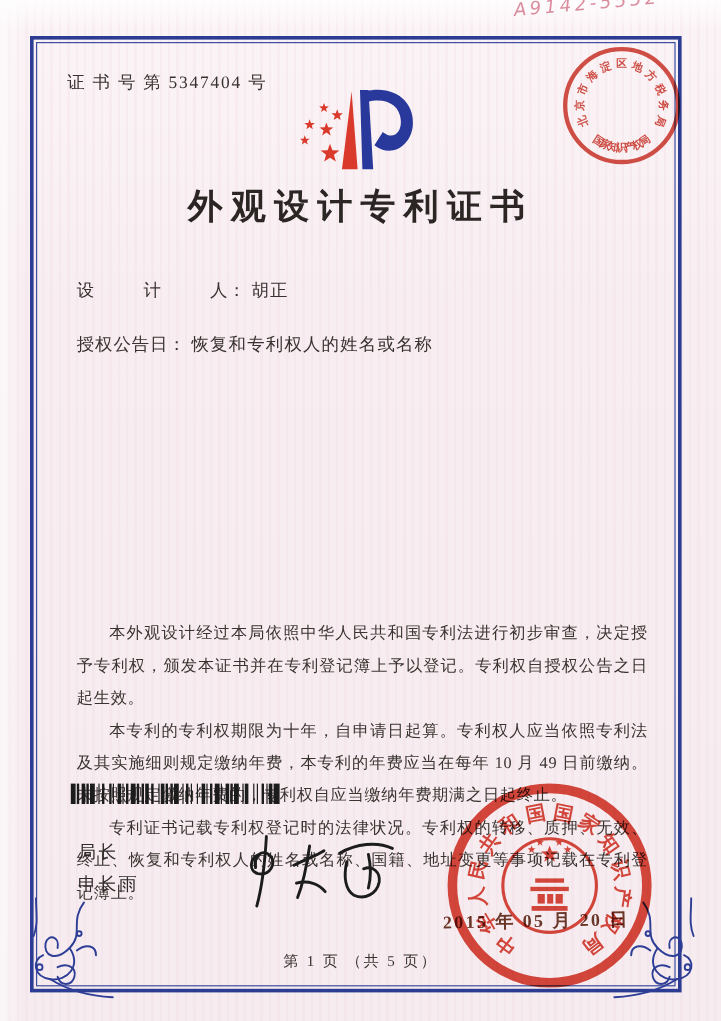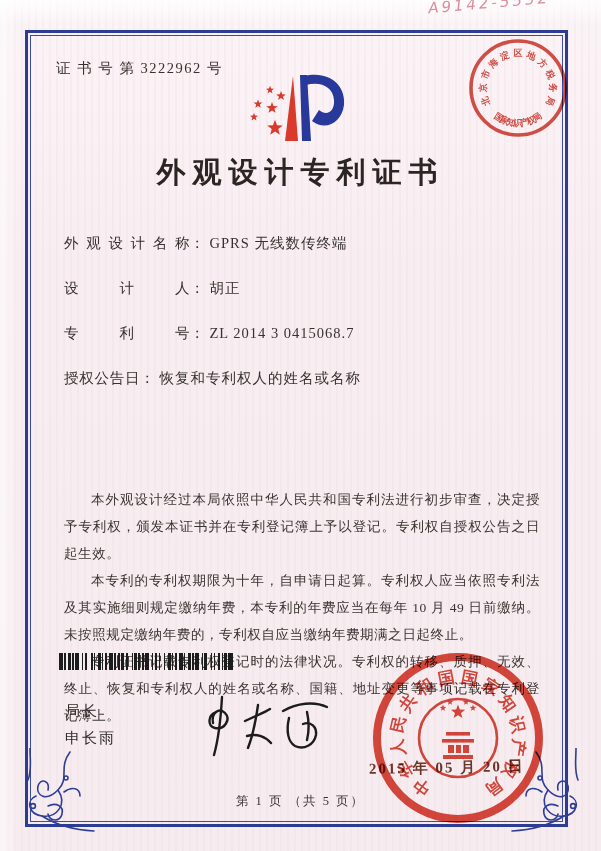--- a/index.html
+++ b/index.html
@@ -41,21 +41,21 @@
     font-size:29px;font-weight:bold;letter-spacing:7px;color:#2b2624;
   }
   .fields{position:absolute;left:64px;top:235px;width:480px;}
   .field{margin:0 0 28.5px 0;font-size:14.5px;line-height:16.5px;color:#37322f;white-space:nowrap;}
   .fl{display:inline-block;text-align:justify;text-align-last:justify;letter-spacing:.5px;}
   .w6{width:126px;}
   .w5{width:76px;}
   .colon{display:inline-block;}
   .fv{margin-left:5px;letter-spacing:1px;}
   .body-text{
-    position:absolute;left:64px;top:486px;width:476px;
+    position:absolute;left:64px;top:514px;width:476px;
     font-size:13.5px;line-height:27px;color:#3a3430;letter-spacing:.6px;
   }
   .body-text p{margin:0;text-indent:2em;text-align:justify;}
   .barcode{
     position:absolute;left:59px;top:653px;width:176px;height:17px;white-space:nowrap;font-size:0;
   }
   .barcode i{display:inline-block;height:100%;background:#1c1c1c;}
   .signer{
     position:absolute;left:65px;top:697px;
     font-family:"Liberation Sans","DejaVu Sans",sans-serif;
@@ -108,42 +108,40 @@
     <path d="M24 68 C 40 78, 56 82, 76 83"></path>
     <path d="M30 58 C 38 54, 46 58, 44 66 C 42 74, 32 74, 30 66"></path>
     <path d="M46 44 C 54 38, 62 40, 62 48"></path>
     <circle cx="15" cy="58" r="2.4"></circle>
     <circle cx="48" cy="30" r="2"></circle>
   </g>
 </svg>
 
 <div class="handwriting">A9142-5552</div>
 
-<div class="cert-no">证 书 号 第 3222962 号</div>
+<div class="cert-no">证 书 号 第 5347404 号</div>
 
 <svg class="logo" width="112" height="80" viewBox="0 0 112 80">
   <g id="logo-stars">
       <polygon points="30.00,15.80 31.04,18.57 33.99,18.70 31.68,20.55 32.47,23.40 30.00,21.76 27.53,23.40 28.32,20.55 26.01,18.70 28.96,18.57" fill="#d93a2b"></polygon>
       <polygon points="41.00,21.00 42.23,24.30 45.76,24.45 43.00,26.65 43.94,30.05 41.00,28.10 38.06,30.05 39.00,26.65 36.24,24.45 39.77,24.30" fill="#d93a2b"></polygon>
       <polygon points="18.00,29.40 19.14,32.44 22.37,32.58 19.84,34.60 20.70,37.72 18.00,35.93 15.30,37.72 16.16,34.60 13.63,32.58 16.86,32.44" fill="#d93a2b"></polygon>
       <polygon points="32.00,32.00 33.48,35.96 37.71,36.15 34.40,38.78 35.53,42.85 32.00,40.52 28.47,42.85 29.60,38.78 26.29,36.15 30.52,35.96" fill="#d93a2b"></polygon>
       <polygon points="14.00,42.80 15.04,45.57 17.99,45.70 15.68,47.55 16.47,50.40 14.00,48.76 11.53,50.40 12.32,47.55 10.01,45.70 12.96,45.57" fill="#d93a2b"></polygon>
       <polygon points="35.00,49.80 37.02,55.21 42.80,55.47 38.28,59.06 39.82,64.63 35.00,61.44 30.18,64.63 31.72,59.06 27.20,55.47 32.98,55.21" fill="#d93a2b"></polygon>
     </g>
   <polygon id="logo-wedge" points="53,6 45,71 58,71" fill="#d93a2b"></polygon>
   <polygon id="logo-bar" points="60,5 67,5 71,71 62,71" fill="#28389b"></polygon>
   <path id="logo-bowl" d="M64 6 C 90 0, 106 16, 104 35 C 102 52, 86 62, 72 51 L 79 40 C 87 47, 95 41, 94 30 C 93 17, 81 11, 66 15 Z" fill="#28389b"></path>
 </svg>
 
 <div class="title">外观设计专利证书</div>
 
 <div class="fields">
-  <p class="field"><span class="fl w6">外观设计名称</span><span class="colon">：</span><span class="fv">GPRS 无线数传终端</span></p>
   <p class="field"><span class="fl w6">设计人</span><span class="colon">：</span><span class="fv">胡正</span></p>
-  <p class="field"><span class="fl w6">专利号</span><span class="colon">：</span><span class="fv">ZL 2014 3 0415068.7</span></p>
   <p class="field"><span class="fl w5">授权公告日</span><span class="colon">：</span><span class="fv">恢复和专利权人的姓名或名称</span></p>
 </div>
 
 <div class="body-text">
   <p>本外观设计经过本局依照中华人民共和国专利法进行初步审查，决定授予专利权，颁发本证书并在专利登记簿上予以登记。专利权自授权公告之日起生效。</p>
   <p>本专利的专利权期限为十年，自申请日起算。专利权人应当依照专利法及其实施细则规定缴纳年费，本专利的年费应当在每年 10 月 49 日前缴纳。未按照规定缴纳年费的，专利权自应当缴纳年费期满之日起终止。</p>
   <p>专利证书记载专利权登记时的法律状况。专利权的转移、质押、无效、终止、恢复和专利权人的姓名或名称、国籍、地址变更等事项记载在专利登记簿上。</p>
 </div>
 
 <div class="barcode" id="barcode"><i style="width:4.05px"></i><i style="width:1.35px;background:transparent"></i><i style="width:1.35px"></i><i style="width:2.70px;background:transparent"></i><i style="width:2.70px"></i><i style="width:1.35px;background:transparent"></i><i style="width:1.35px"></i><i style="width:1.35px;background:transparent"></i><i style="width:4.05px"></i><i style="width:2.70px;background:transparent"></i><i style="width:1.35px"></i><i style="width:1.35px;background:transparent"></i><i style="width:2.70px"></i><i style="width:4.05px;background:transparent"></i><i style="width:1.35px"></i><i style="width:1.35px;background:transparent"></i><i style="width:1.35px"></i><i style="width:2.70px;background:transparent"></i><i style="width:2.70px"></i><i style="width:1.35px;background:transparent"></i><i style="width:1.35px"></i><i style="width:1.35px;background:transparent"></i><i style="width:2.70px"></i><i style="width:1.35px;background:transparent"></i><i style="width:4.05px"></i><i style="width:1.35px;background:transparent"></i><i style="width:1.35px"></i><i style="width:2.70px;background:transparent"></i><i style="width:1.35px"></i><i style="width:1.35px;background:transparent"></i><i style="width:2.70px"></i><i style="width:2.70px;background:transparent"></i><i style="width:1.35px"></i><i style="width:4.05px;background:transparent"></i><i style="width:1.35px"></i><i style="width:1.35px;background:transparent"></i><i style="width:2.70px"></i><i style="width:1.35px;background:transparent"></i><i style="width:1.35px"></i><i style="width:2.70px;background:transparent"></i><i style="width:1.35px"></i><i style="width:1.35px;background:transparent"></i><i style="width:4.05px"></i><i style="width:2.70px;background:transparent"></i><i style="width:1.35px"></i><i style="width:1.35px;background:transparent"></i><i style="width:2.70px"></i><i style="width:1.35px;background:transparent"></i><i style="width:1.35px"></i><i style="width:4.05px;background:transparent"></i><i style="width:1.35px"></i><i style="width:2.70px;background:transparent"></i><i style="width:2.70px"></i><i style="width:1.35px;background:transparent"></i><i style="width:1.35px"></i><i style="width:1.35px;background:transparent"></i><i style="width:2.70px"></i><i style="width:1.35px;background:transparent"></i><i style="width:4.05px"></i><i style="width:1.35px;background:transparent"></i><i style="width:1.35px"></i><i style="width:2.70px;background:transparent"></i><i style="width:2.70px"></i><i style="width:1.35px;background:transparent"></i><i style="width:1.35px"></i><i style="width:1.35px;background:transparent"></i><i style="width:4.05px"></i><i style="width:2.70px;background:transparent"></i><i style="width:1.35px"></i><i style="width:1.35px;background:transparent"></i><i style="width:2.70px"></i><i style="width:4.05px;background:transparent"></i><i style="width:1.35px"></i><i style="width:1.35px;background:transparent"></i><i style="width:1.35px"></i><i style="width:2.70px;background:transparent"></i><i style="width:2.70px"></i><i style="width:1.35px;background:transparent"></i><i style="width:1.35px"></i><i style="width:1.35px;background:transparent"></i><i style="width:2.70px"></i><i style="width:1.35px;background:transparent"></i><i style="width:4.05px"></i></div>

